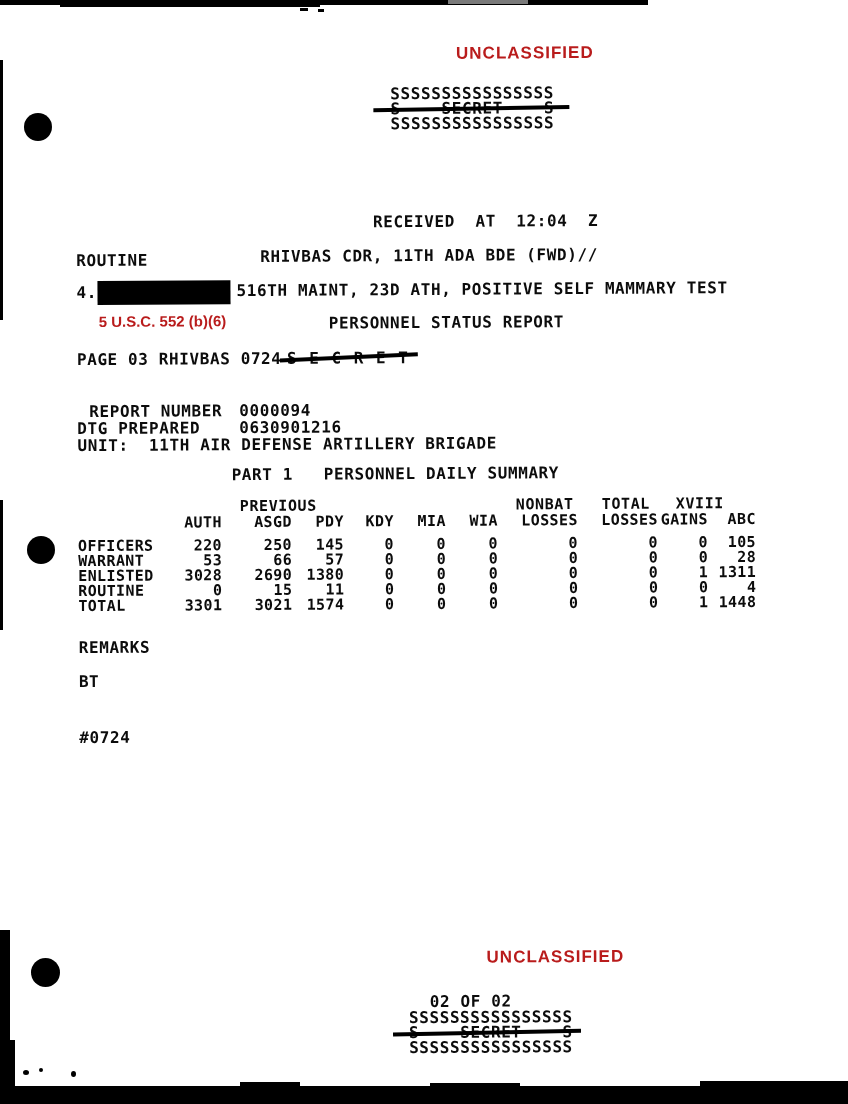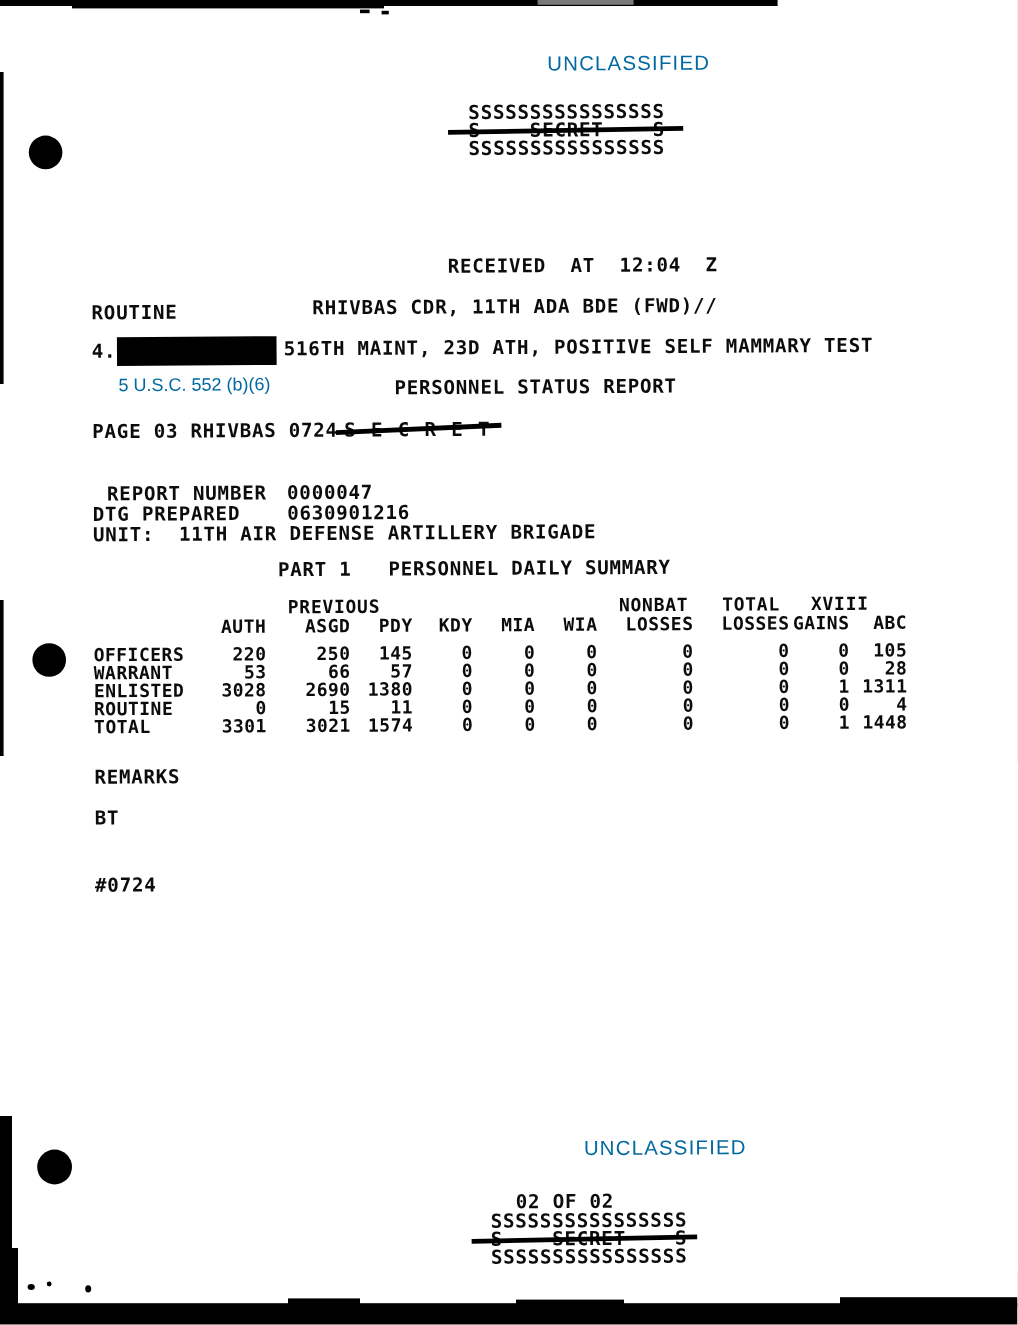--- a/index.html
+++ b/index.html
@@ -1,19 +1,19 @@
 <!DOCTYPE html>
 <html><head>
 <meta charset="utf-8">
 <style>
   html,body{margin:0;padding:0;background:#e8e8e8;}
   .page{position:relative;width:848px;height:1104px;background:#ffffff;overflow:hidden;}
   .tilt{position:absolute;inset:0;transform:rotate(-0.35deg);transform-origin:420px 540px;}
   .mono{position:absolute;font:bold 16px/16px "DejaVu Sans Mono",monospace;letter-spacing:0.6px;white-space:pre;color:#0c0c0c;}
-  .sans{position:absolute;font-family:"Liberation Sans",sans-serif;font-weight:normal;color:#0369a1;white-space:pre;}
+  .sans{position:absolute;font-family:"Liberation Sans",sans-serif;font-weight:bold;color:#b91c1c;white-space:pre;}
   .strike{position:absolute;background:#000;}
   .hole{position:absolute;background:#000;border-radius:50%;}
   .art{position:absolute;background:#000;}
   .art.gray{background:#7a7a7a;}
   .redaction{position:absolute;background:#000;}
   table.pds{position:absolute;left:78px;top:514px;border-collapse:collapse;table-layout:fixed;width:678px;}
   table.pds td{padding:0;font:bold 15px/15px "DejaVu Sans Mono",monospace;letter-spacing:0.4px;color:#0c0c0c;text-align:right;white-space:pre;overflow:visible;}
   table.pds td.lbl{text-align:left;}
   table.pds tr.hdr td{padding-bottom:8px;}
   table.pds tr{height:15px;}
@@ -63,21 +63,21 @@
     <div class="mono" style="left:238px;top:282px;">516TH MAINT, 23D ATH, POSITIVE SELF MAMMARY TEST</div>
 
     <div class="sans" style="left:100px;top:311px;font-size:15px;">5 U.S.C. 552 (b)(6)</div>
     <div class="mono" style="left:330px;top:315px;">PERSONNEL STATUS REPORT</div>
 
     <div class="mono" style="left:78px;top:350px;">PAGE 03 RHIVBAS 0724</div>
     <div class="mono" style="left:288px;top:350px;letter-spacing:1.5px;">S E C R E T</div>
     <div class="strike" style="left:281px;top:355px;width:138px;height:4px;transform:rotate(-2.2deg);"></div>
 
     <div class="mono" style="left:78px;top:402px;margin-left:12px;">REPORT NUMBER</div>
-    <div class="mono" style="left:240px;top:402px;">0000047</div>
+    <div class="mono" style="left:240px;top:402px;">0000094</div>
     <div class="mono" style="left:78px;top:419px;">DTG PREPARED</div>
     <div class="mono" style="left:240px;top:419px;">0630901216</div>
     <div class="mono" style="left:78px;top:436px;">UNIT:  11TH AIR DEFENSE ARTILLERY BRIGADE</div>
 
     <div class="mono" style="left:232px;top:466px;">PART 1   PERSONNEL DAILY SUMMARY</div>
 
     <div class="mono" style="left:240px;top:497px;font-size:15px;">PREVIOUS</div>
     <div class="mono" style="left:516px;top:497px;font-size:15px;">NONBAT</div>
     <div class="mono" style="left:602px;top:497px;font-size:15px;">TOTAL</div>
     <div class="mono" style="left:676px;top:497px;font-size:15px;">XVIII</div>

